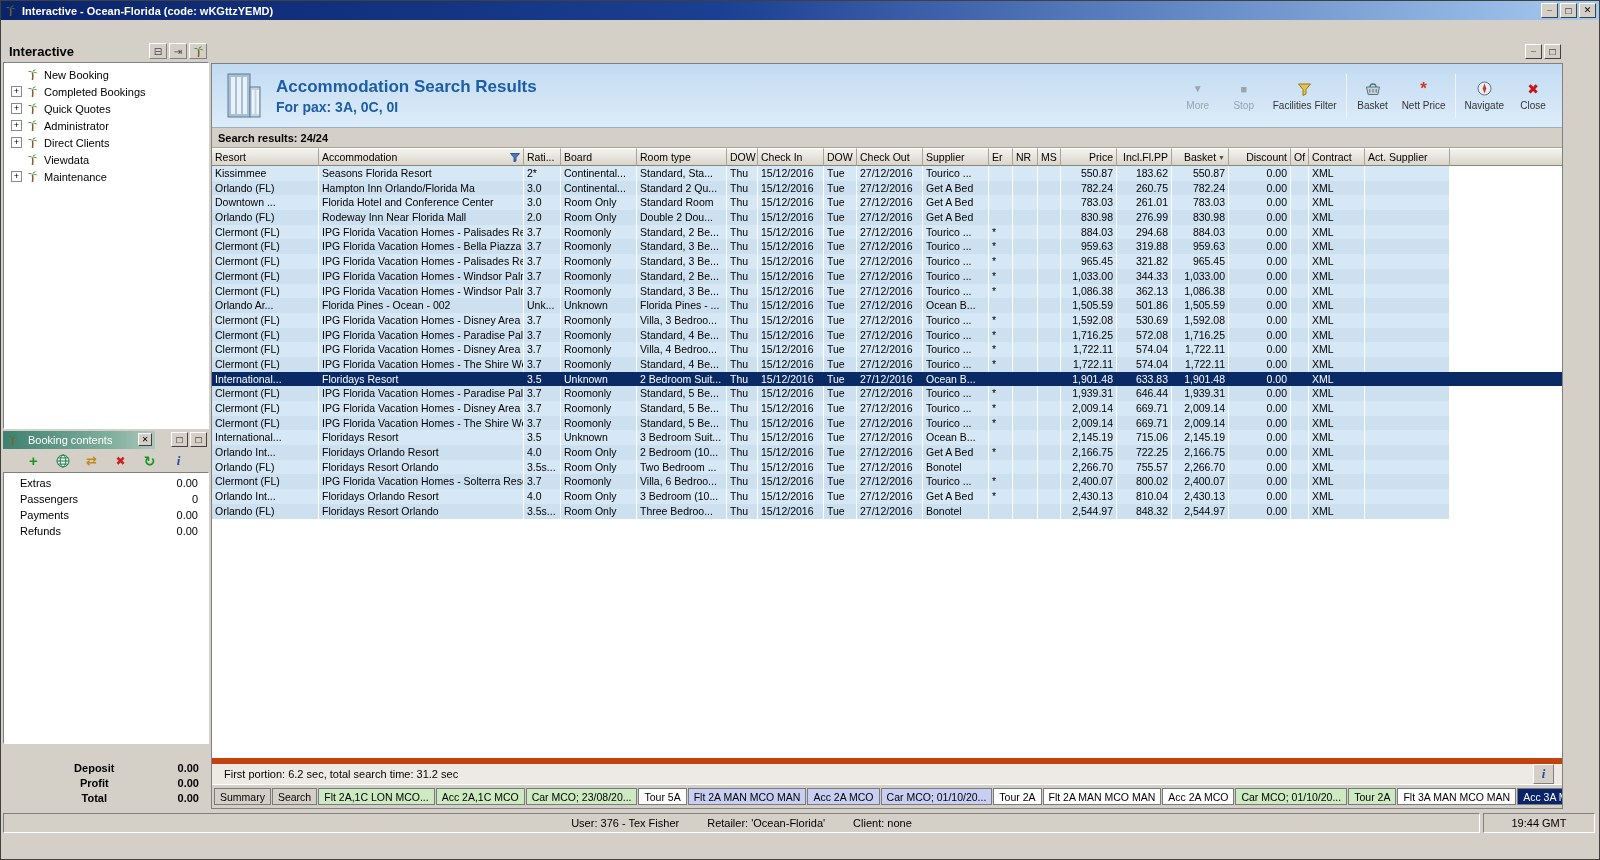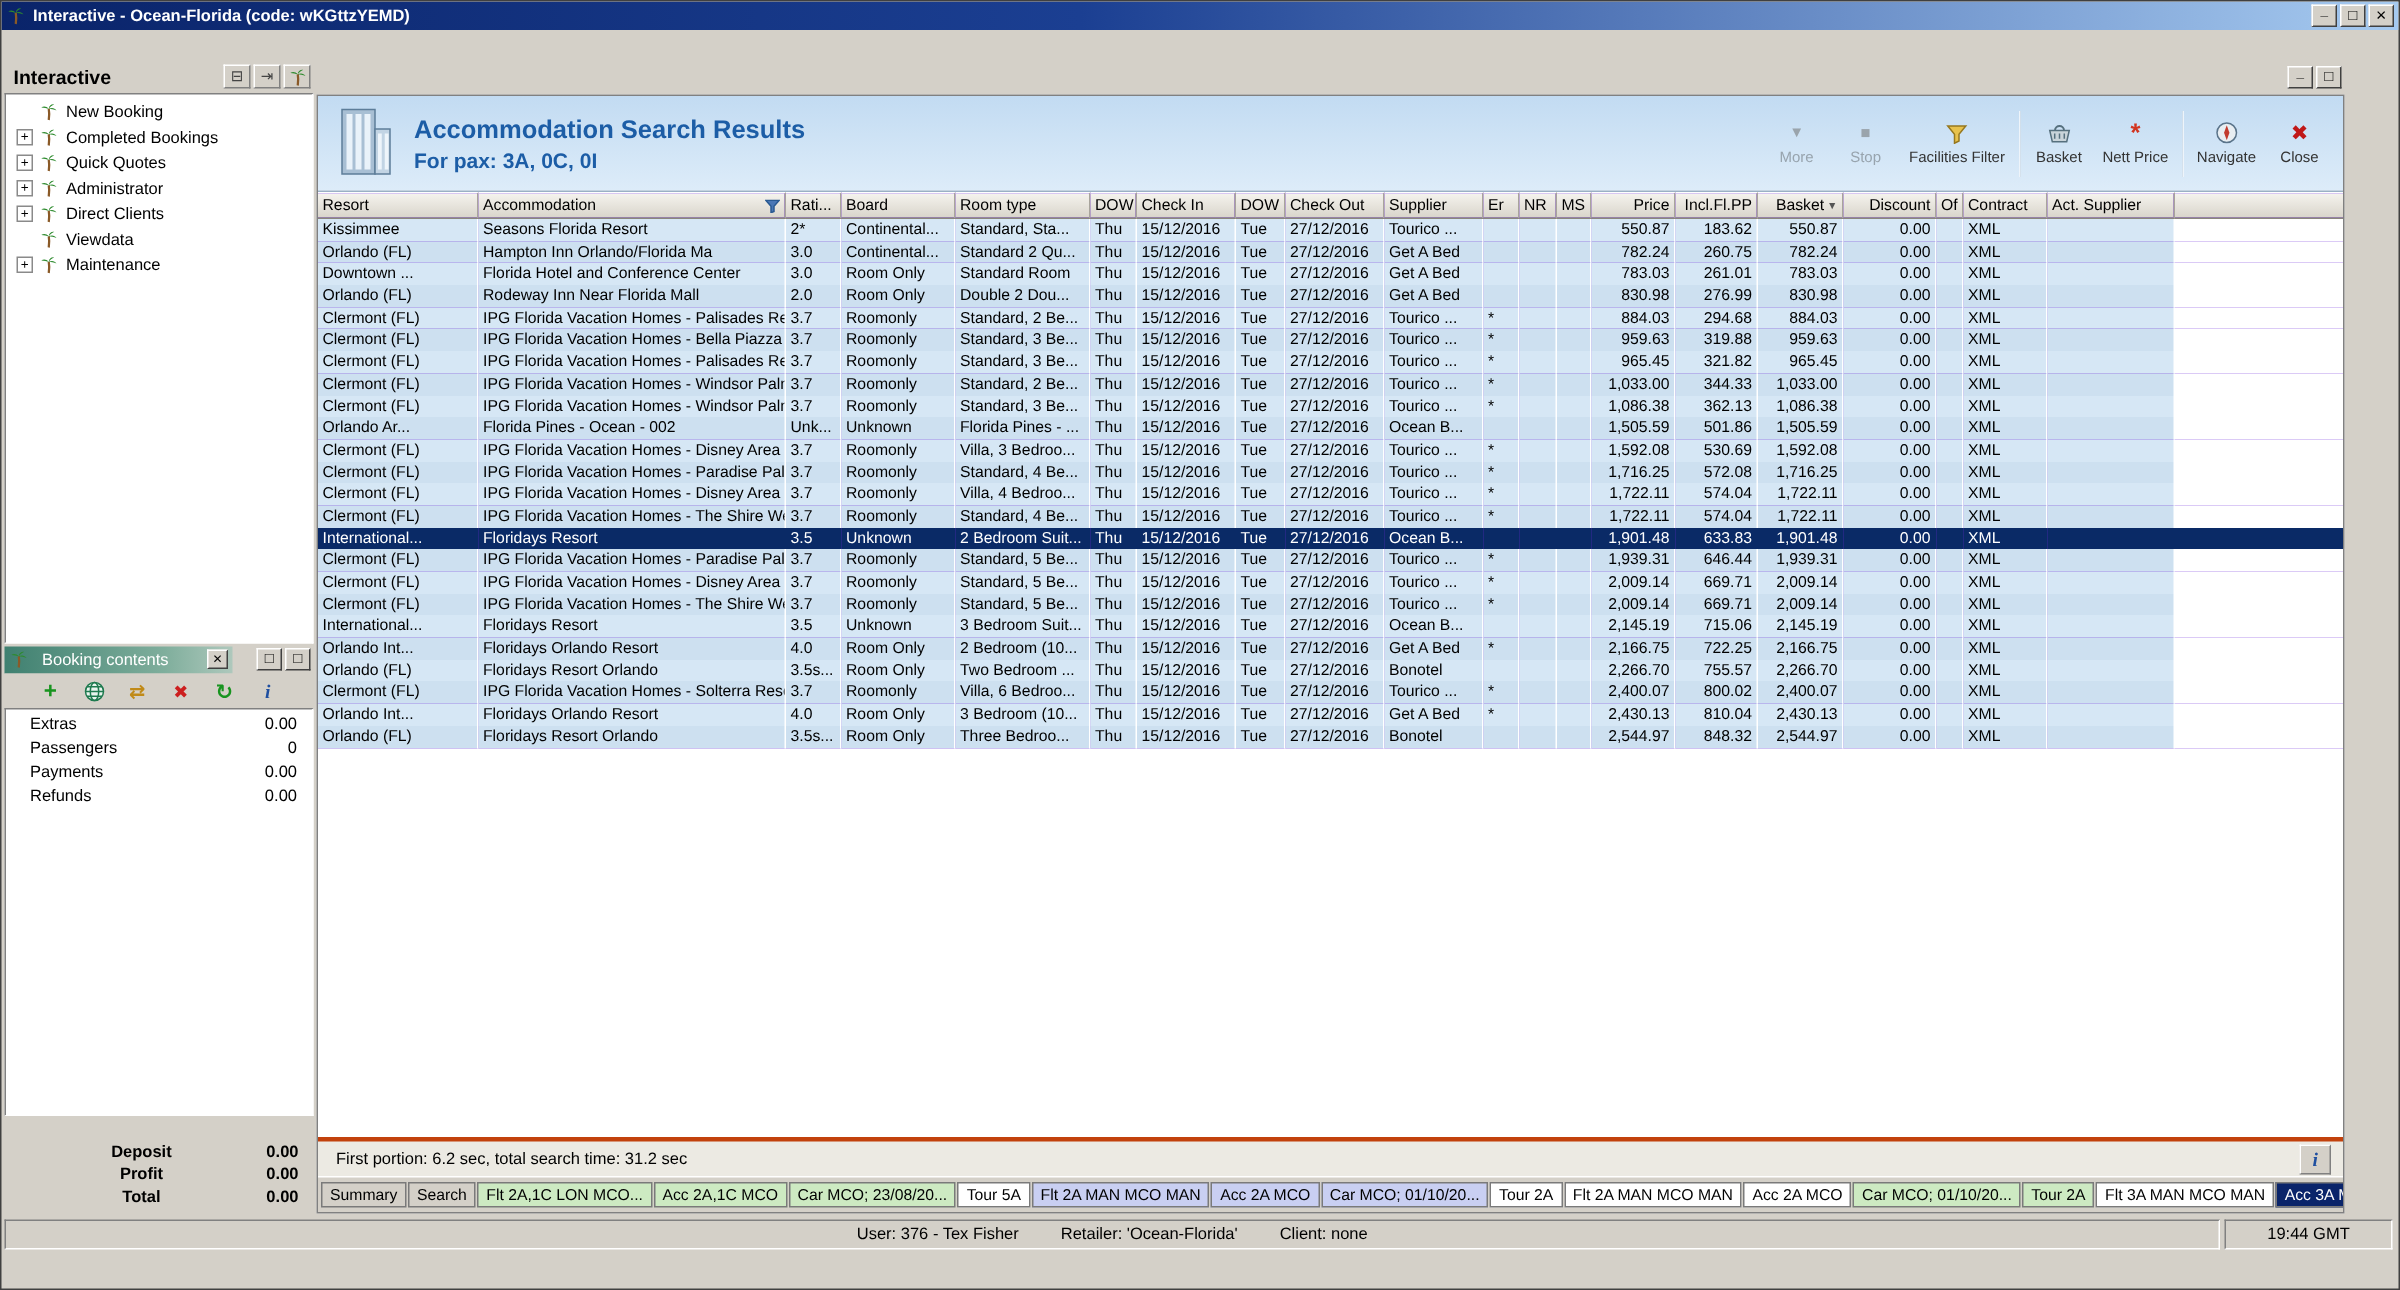--- a/index.html
+++ b/index.html
@@ -113,21 +113,21 @@
   .tr { display:flex; height:14.7px; cursor:default; }
   .tr.odd  .td { background:#d6e7f5; }
   .tr.even .td { background:#cde0f0; }
   .td { flex:none; padding:0 3px; font-size:10.5px; line-height:14.5px;
     border-right:1px solid #fff; white-space:nowrap; overflow:hidden; }
   .td.num { text-align:right; }
   .td.filler { flex:1; background:#fff !important; border-right:none; }
   .tr.sel .td { background:#0a2a66 !important; color:#fff; border-right-color:transparent; }
   .tr.sel .td.filler { background:#0a2a66 !important; }
   
-  .statusline { height:26px; flex:none; background:#eceae3; border-top:3px solid #c2410c;
+  .statusline { height:26px; flex:none; background:#eceae3; border-top:6px solid #c2410c;
     display:flex; align-items:center; padding:0 8px 0 12px; }
   .statusline .spring { flex:1; }
   .ibtn { width:21px; height:20px; background:#d4d0c8; border:1px solid;
     border-color:#fff #808080 #808080 #fff; display:flex; align-items:center;
     justify-content:center; font-family:"Liberation Serif",serif; font-style:italic;
     font-weight:bold; color:#1f4fa0; font-size:13px; }
   
   .btabs { height:24px; flex:none; background:#d4d0c8; border-top:1px solid #fff;
     display:flex; align-items:center; padding:0 2px; gap:1px; }
   .btab { height:17px; border:1px solid #7a7a7a; padding:0 5px; display:flex;
@@ -404,20 +404,23 @@
             </span>
             <span class="tool">
               <span class="tool-ico">
                 <span style="color:#c01818;font-weight:bold;font-size:14px">✖</span>
               </span>
               <span class="tool-label">Close</span>
             </span>
           </span>
       </div>
 
+      <div class="results-bar">
+        <span>Search results: 24/24</span>
+      </div>
 
       <div class="tablewrap">
         <div class="thead">
             <span class="th" style="width: 107px;">
               <span>Resort</span>
             </span>
             <span class="th" style="width: 205px;">
               <span>Accommodation</span>
               <span class="spring"></span>
               <span class="filtericon">

